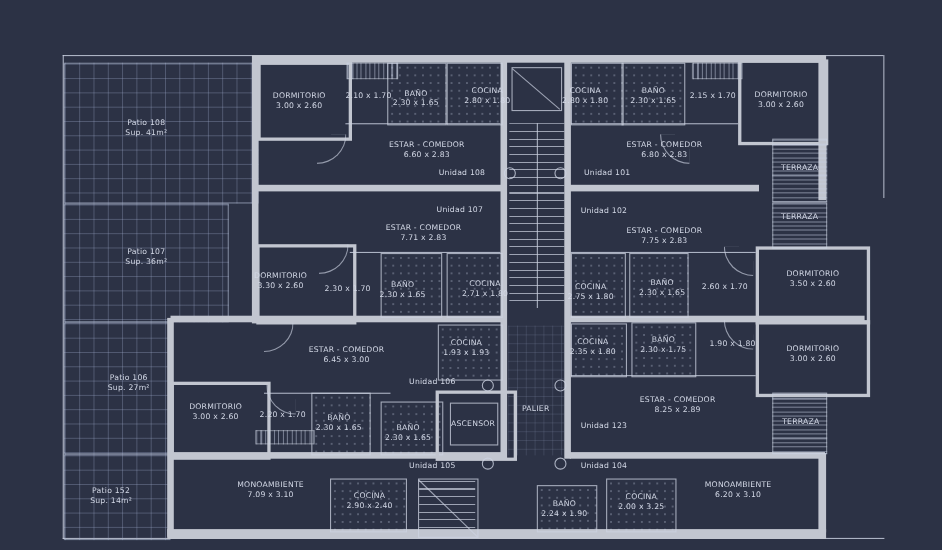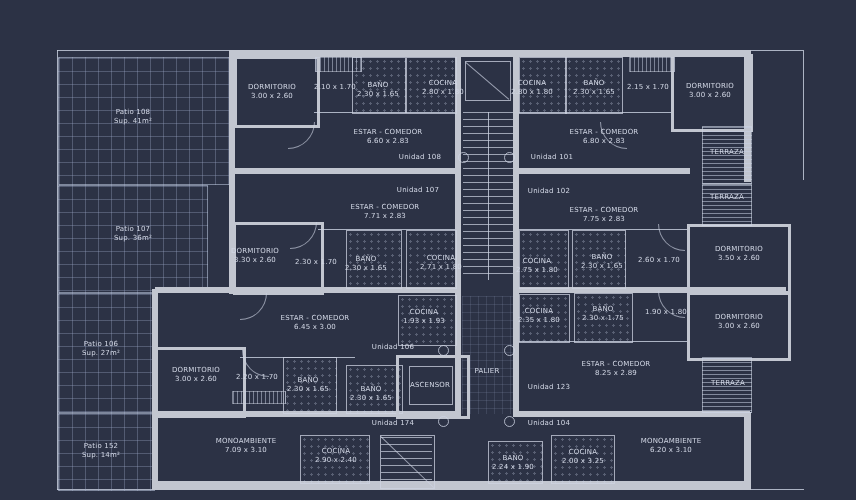--- a/index.html
+++ b/index.html
@@ -134,21 +134,21 @@
   <div class="circle" style="left:504px;top:416px"></div>
 
   <div class="lbl" style="left:133px;top:117px">
     <div>Patio 108</div>
     <div>Sup. 41m²</div>
     </div>
   <div class="lbl" style="left:133px;top:234px">
     <div>Patio 107</div>
     <div>Sup. 36m²</div>
     </div>
-  <div class="lbl" style="left:101px;top:349px">
+  <div class="lbl" style="left:117px;top:349px">
     <div>Patio 106</div>
     <div>Sup. 27m²</div>
     </div>
   <div class="lbl" style="left:101px;top:451px">
     <div>Patio 152</div>
     <div>Sup. 14m²</div>
     </div>
 
   <div class="lbl" style="left:272px;top:92px">
     <div>DORMITORIO</div>
@@ -302,21 +302,21 @@
     </div>
 
   <div class="lbl" style="left:487px;top:372px">
       <div>PALIER</div>
     </div>
   <div class="lbl" style="left:430px;top:386px">
       <div>ASCENSOR</div>
     </div>
 
   <div class="lbl" style="left:393px;top:424px">
-      <div>Unidad 174</div>
+      <div>Unidad 105</div>
     </div>
   <div class="lbl" style="left:246px;top:446px">
     <div>MONOAMBIENTE</div>
     <div>7.09 x 3.10</div>
     </div>
   <div class="lbl" style="left:336px;top:456px">
     <div>COCINA</div>
     <div>2.90 x 2.40</div>
     </div>
 

